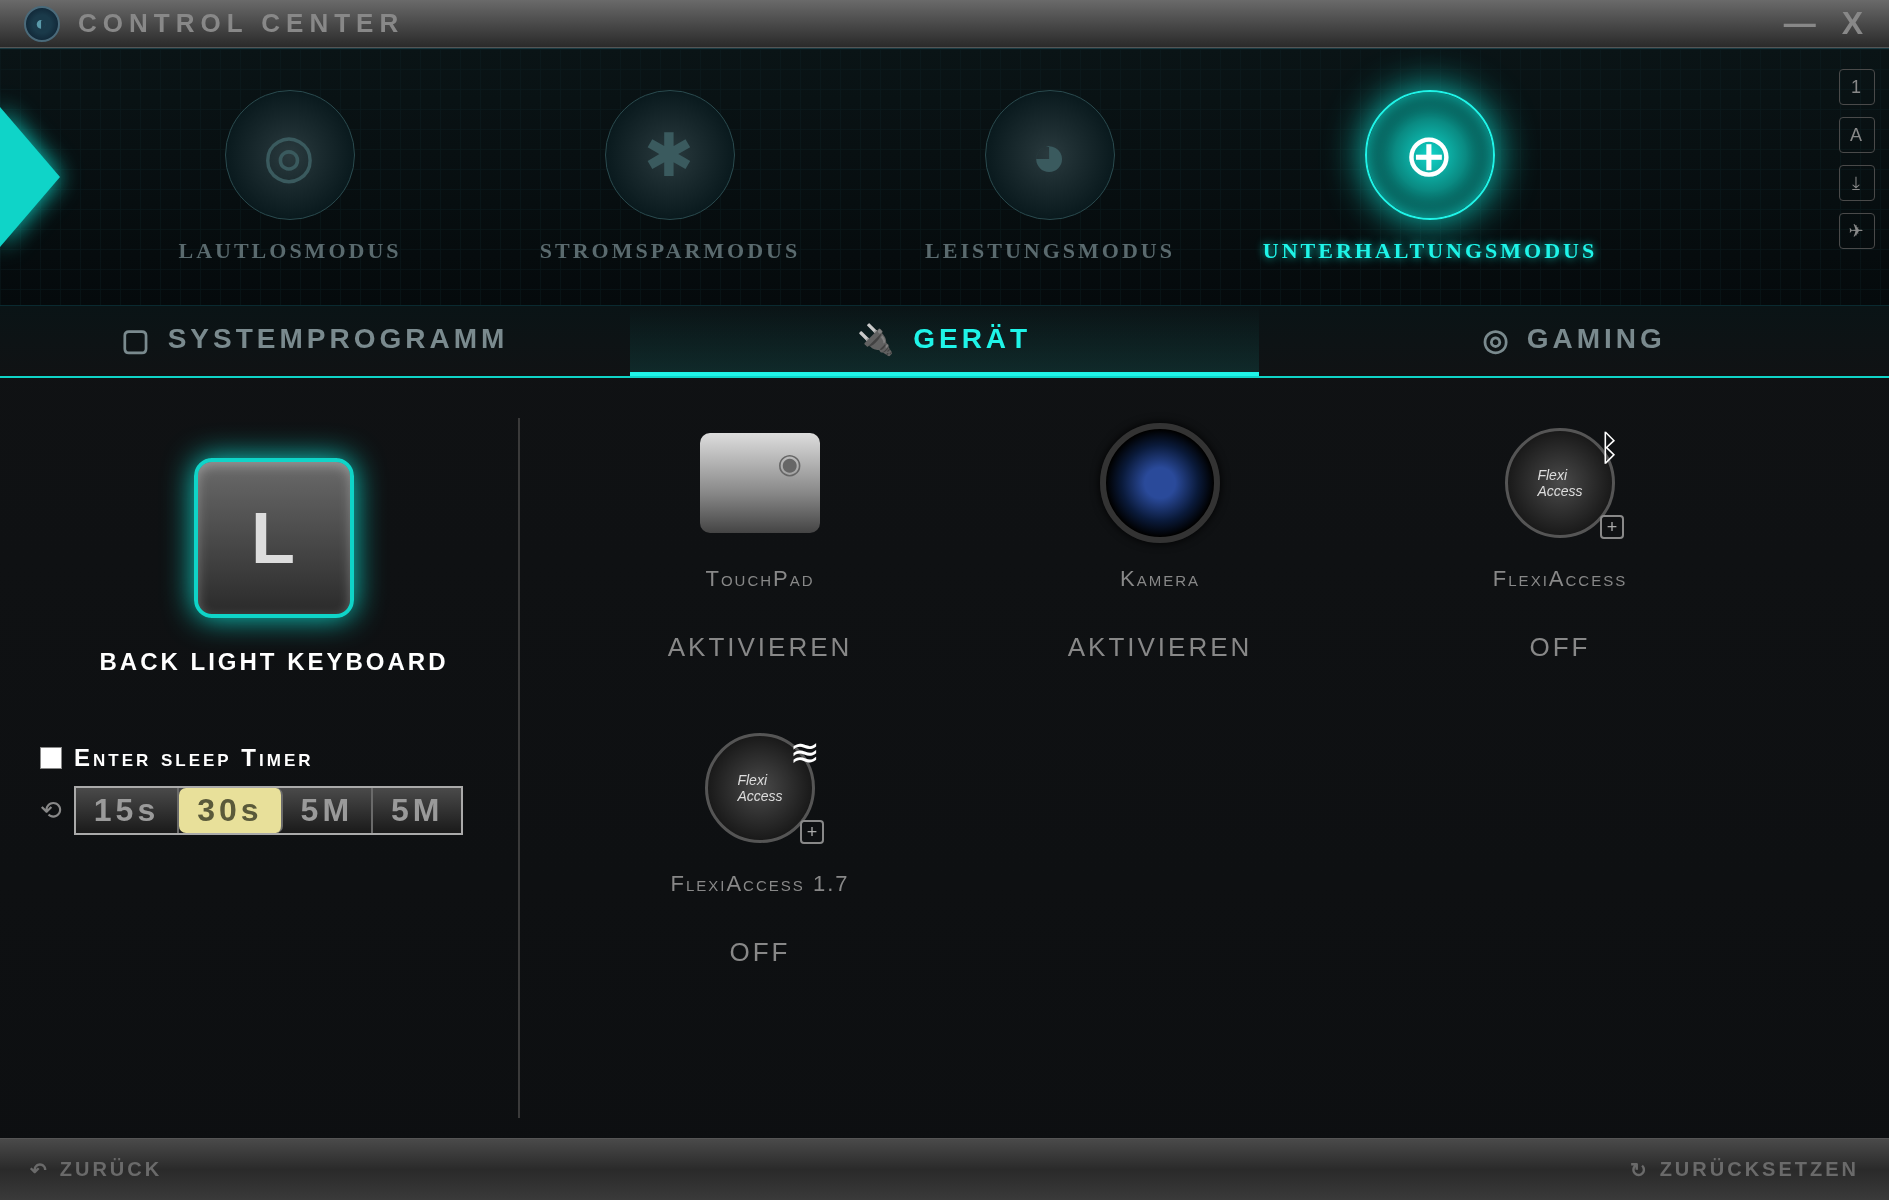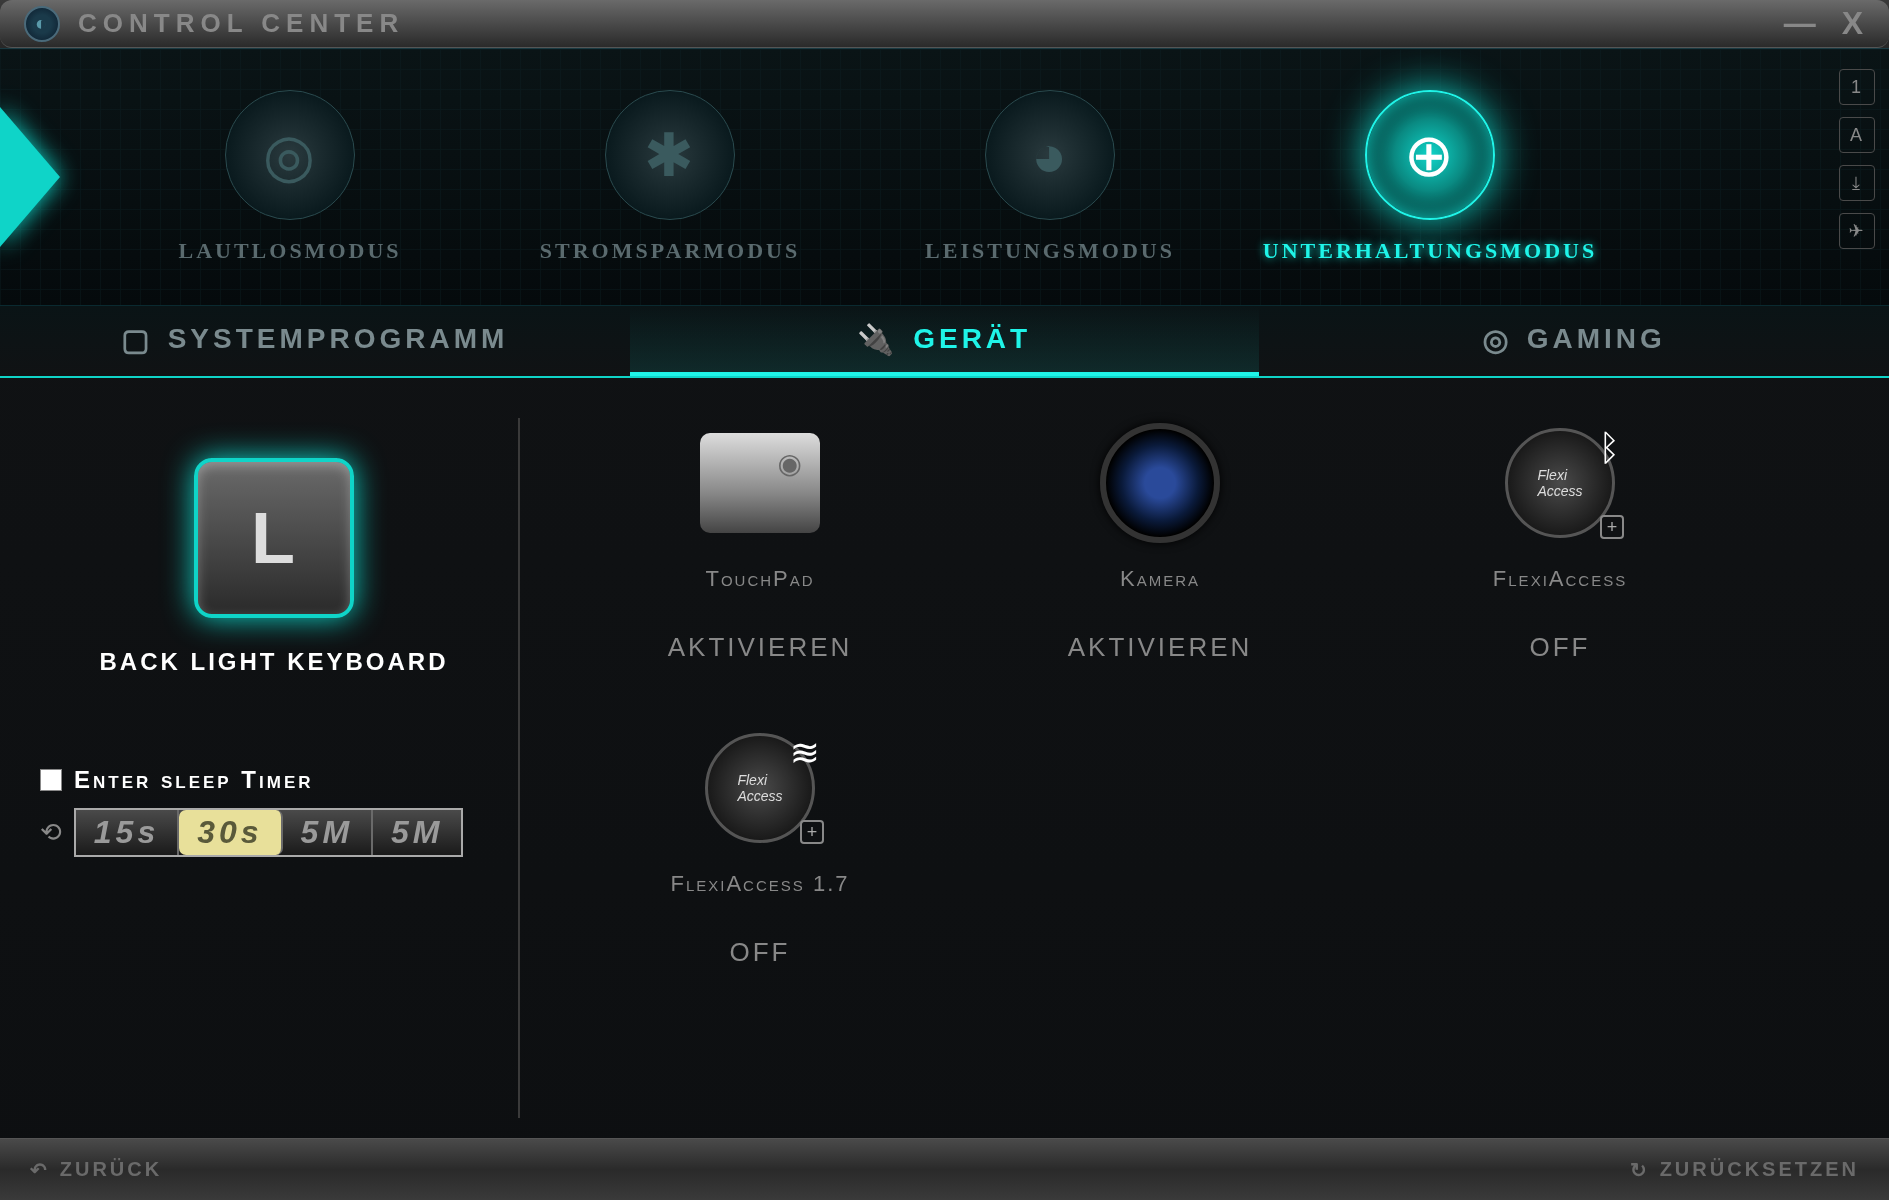--- a/index.html
+++ b/index.html
@@ -21,21 +21,20 @@
   display: flex;
   flex-direction: column;
 }
 .titlebar {
   height: 48px;
   background: linear-gradient(180deg, #6a6a6a 0%, #4a4a4a 50%, #2a2a2a 100%);
   display: flex;
   align-items: center;
   padding: 0 24px;
   border-bottom: 1px solid #555;
-  border-radius: 12px;
 }
 .logo {
   width: 36px; height: 36px;
   border-radius: 50%;
   background: radial-gradient(circle, #1a3a4a 40%, #0a1a2a 100%);
   border: 2px solid #4a6a7a;
   margin-right: 18px;
   display: flex; align-items: center; justify-content: center;
 }
 .logo::after { content: "◐"; color: #5a9aaa; font-size: 20px; }
@@ -153,42 +152,41 @@
   background: linear-gradient(180deg, #6a6a6a 0%, #2a2a2a 100%);
   border-radius: 18px;
   display: flex; align-items: center; justify-content: center;
   font-size: 72px; color: #ddd; font-weight: bold;
   border: 4px solid #0fd4c8;
   box-shadow: 0 0 30px #0fd4c8, inset 0 4px 12px rgba(255,255,255,0.3);
   margin-bottom: 30px;
 }
 .kb-label {
   color: #fff; font-size: 24px; letter-spacing: 3px; font-weight: bold;
-  text-transform: uppercase; margin-bottom: 90px;
+  text-transform: uppercase; margin-bottom: 68px;
 }
 .sleep-row {
   display: flex; align-items: center; gap: 12px;
   align-self: flex-start; margin-left: 10px; margin-bottom: 14px;
 }
 .chk {
   width: 22px; height: 22px; background: #fff; border: 1px solid #888;
 }
 .sleep-label {
   color: #fff; font-size: 24px; letter-spacing: 3px; font-weight: bold;
   font-variant: small-caps;
 }
 .timer-row {
   display: flex; align-items: center; gap: 10px;
   align-self: flex-start; margin-left: 10px;
 }
 .timer-icon { color: #888; font-size: 26px; }
 .timer-opts {
   display: flex; border: 2px solid #aaa;
   background: linear-gradient(180deg, #4a4a4a 0%, #1a1a1a 100%);
-  font-style: italic;
 }
 .timer-opt {
   padding: 4px 18px; font-size: 32px; color: #9a9a9a;
   border-right: 2px solid #6a6a6a; letter-spacing: 4px;
   cursor: pointer; font-weight: bold;
 }
 .timer-opt:last-child { border-right: none; }
 .timer-opt.sel { background: #e8e09a; color: #5a5a3a; border-radius: 7px; }
 
 .right-panel { flex: 1; padding-left: 60px; }

